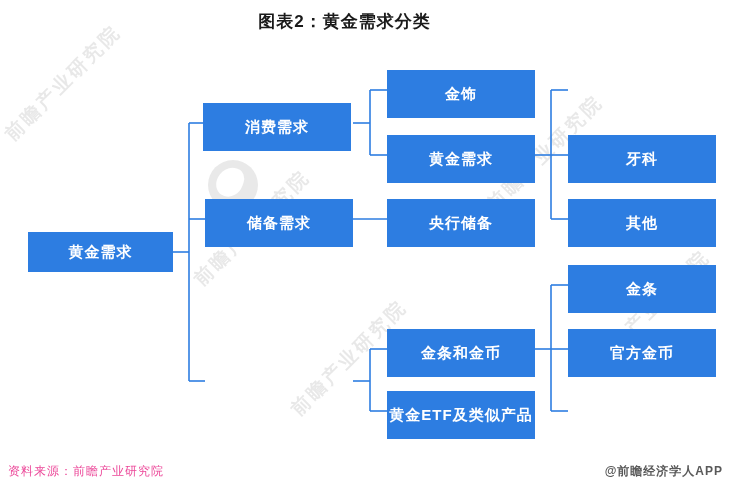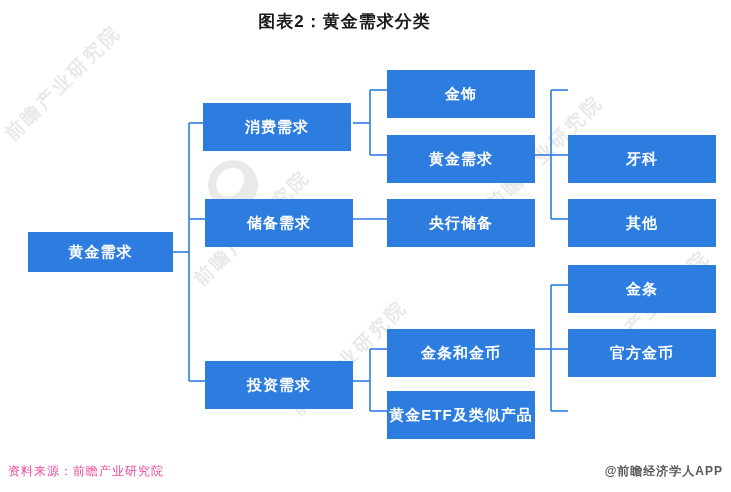--- a/index.html
+++ b/index.html
@@ -86,21 +86,20 @@
       <path d="M551 285 H568"></path>
       <path d="M551 349 H568"></path>
       <path d="M551 411 H568"></path>
     </g>
   </svg>
 
   <div class="node" style="left:28px;top:232px;width:145px;height:40px;">黄金需求</div>
 
   <div class="node col2" style="left:203px;top:103px;">消费需求</div>
   <div class="node col2" style="left:205px;top:199px;">储备需求</div>
-  <div class="node col2" style="left:205px;top:361px;">投资需求</div>
 
   <div class="node col3" style="left:387px;top:70px;">金饰</div>
   <div class="node col3" style="left:387px;top:135px;">黄金需求</div>
   <div class="node col3" style="left:387px;top:199px;">央行储备</div>
   <div class="node col3" style="left:387px;top:329px;">金条和金币</div>
   <div class="node col3" style="left:387px;top:391px;">黄金ETF及类似产品</div>
 
   <div class="node col4" style="left:568px;top:135px;">牙科</div>
   <div class="node col4" style="left:568px;top:199px;">其他</div>
   <div class="node col4" style="left:568px;top:265px;">金条</div>

